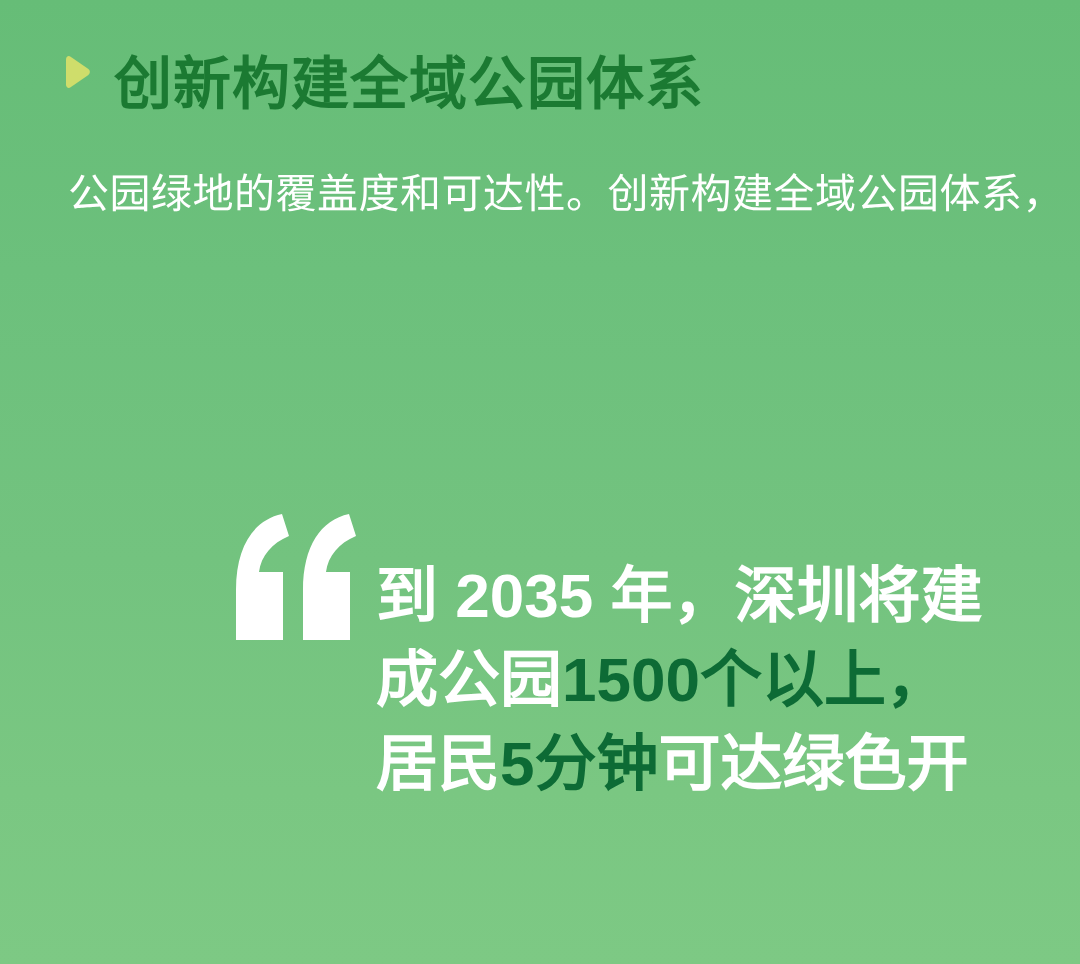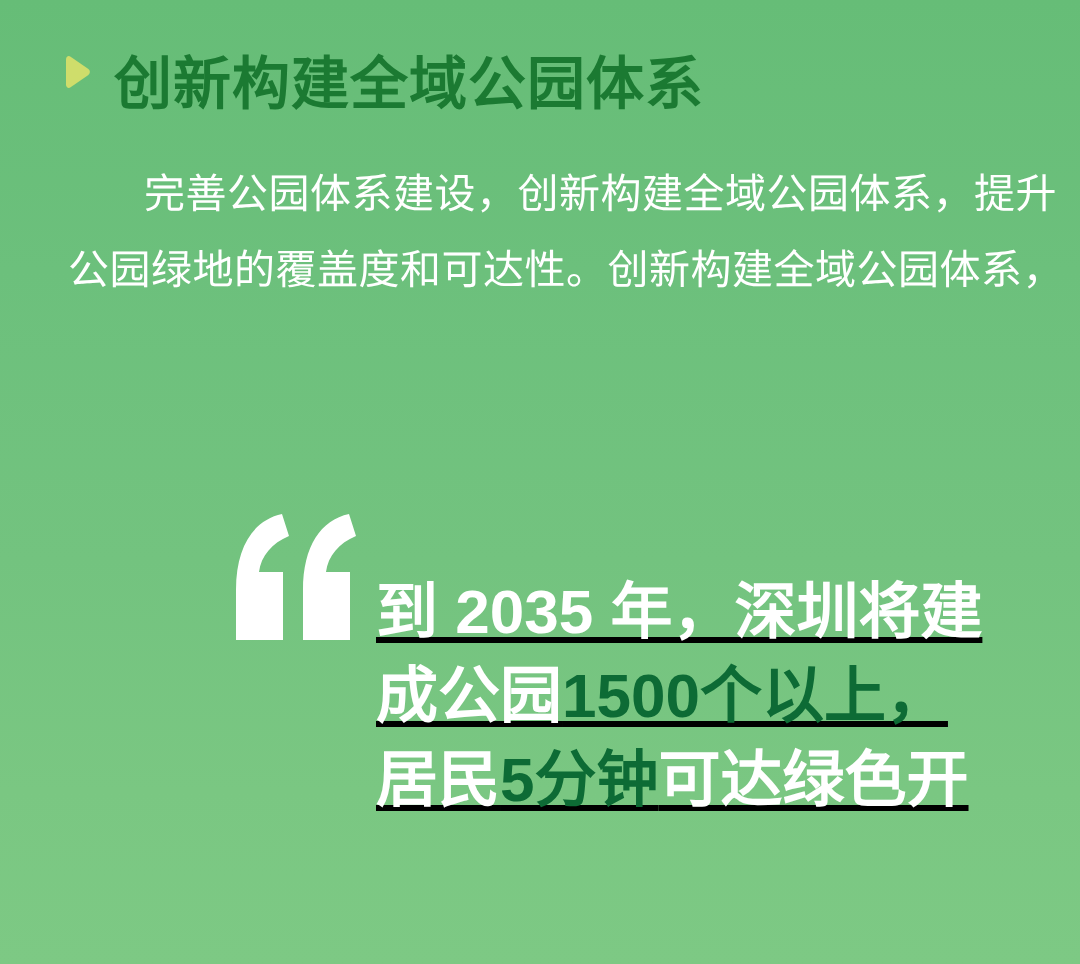--- a/index.html
+++ b/index.html
@@ -95,23 +95,22 @@
     left: 0px;
     top: 6px;
     width: 124px;
     height: 132px;
     display: block;
   }
 
   .quote-lines {
     position: absolute;
     left: 144px;
-    top: 64px;
+    top: 48px;
     width: 650px;
-    text-decoration: underline;
   }
 
   .quote-line {
     font-size: 62px;
     line-height: 84px;
     height: 84px;
     color: #FFFFFF;
     font-weight: 700;
     letter-spacing: 0px;
     white-space: nowrap;
@@ -130,21 +129,20 @@
 <div class="poster">
 
   <div class="heading-row">
     <svg class="heading-bullet" viewBox="0 0 30 34" aria-hidden="true">
       <path d="M4 4.5 C4 1.6 6.4 0.2 8.6 1.7 L26.4 14.1 C28.4 15.5 28.4 18.5 26.4 19.9 L8.6 32.3 C6.4 33.8 4 32.4 4 29.5 Z" fill="#CFDD6B"></path>
     </svg>
     <div class="heading-text">创新构建全域公园体系</div>
   </div>
 
   <div class="body-block">
-    <div class="body-line indent">完善公园体系建设，创新构建全域公园体系，提升</div>
     <div class="body-line">公园绿地的覆盖度和可达性。创新构建全域公园体系，</div>
   </div>
 
   <div class="quote-block">
     <svg class="quote-mark" viewBox="0 0 124 132" aria-hidden="true">
       <path d="M4 78 C4 34 22 8 50 2 L57 24 C40 31 29 44 27 60 L51 60 L51 128 L4 128 Z" fill="#FFFFFF"></path>
       <path d="M71 78 C71 34 89 8 117 2 L124 24 C107 31 96 44 94 60 L118 60 L118 128 L71 128 Z" fill="#FFFFFF"></path>
     </svg>
 
     <div class="quote-lines">

